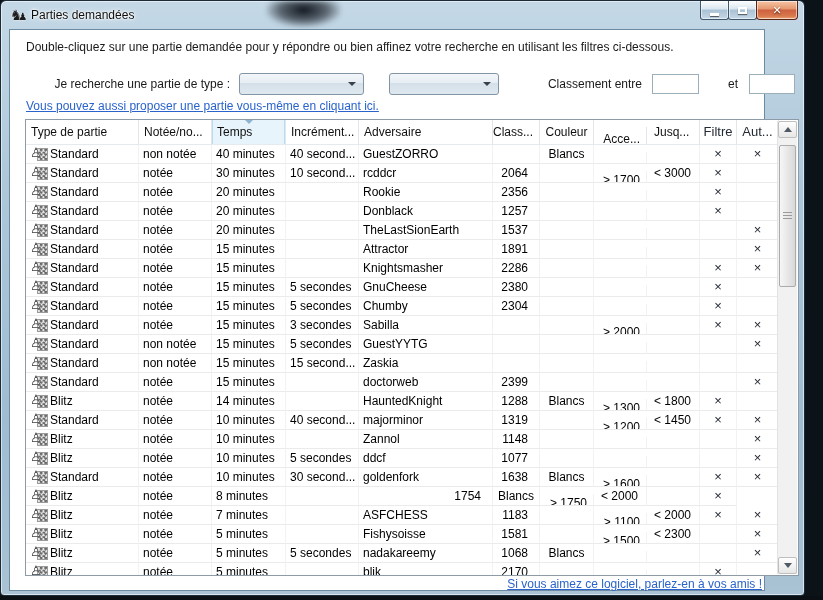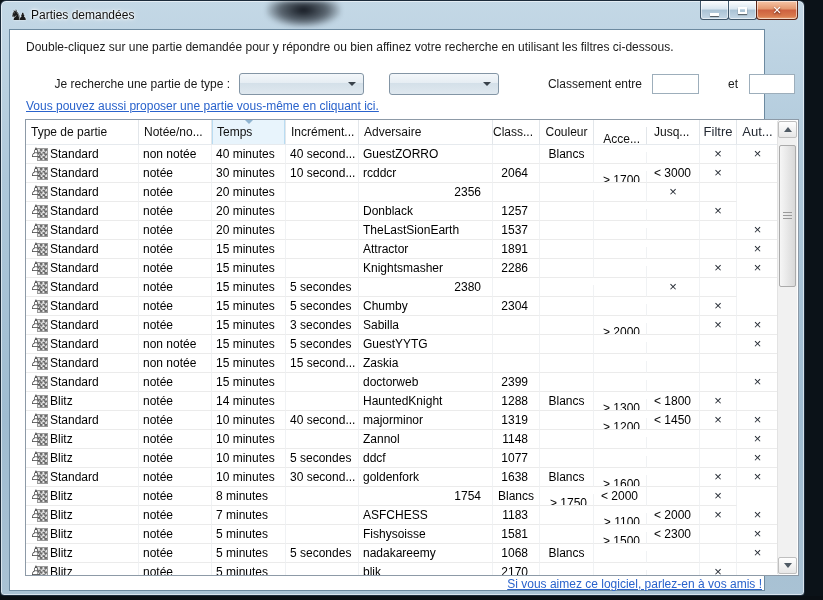--- a/index.html
+++ b/index.html
@@ -204,20 +204,21 @@
   </div>
 
   <div class="row">
     <div class="cell c-type">
               <span class="pawn-icon"></span>
               <span class="cell-text">Standard</span>
             </div>
     <div class="cell c-notee">notée</div>
     <div class="cell c-temps">20 minutes</div>
     <div class="cell c-increment"></div>
+    <div class="cell c-adversaire">Rookie</div>
     <div class="cell c-classement">2356</div>
     <div class="cell c-couleur"></div>
     <div class="cell c-accepte"></div>
     <div class="cell c-jusqua"></div>
     <div class="cell c-filtre">×</div>
     <div class="cell c-auto"></div>
   </div>
 
   <div class="row">
     <div class="cell c-type">
@@ -288,20 +289,21 @@
   </div>
 
   <div class="row">
     <div class="cell c-type">
               <span class="pawn-icon"></span>
               <span class="cell-text">Standard</span>
             </div>
     <div class="cell c-notee">notée</div>
     <div class="cell c-temps">15 minutes</div>
     <div class="cell c-increment">5 secondes</div>
+    <div class="cell c-adversaire">GnuCheese</div>
     <div class="cell c-classement">2380</div>
     <div class="cell c-couleur"></div>
     <div class="cell c-accepte"></div>
     <div class="cell c-jusqua"></div>
     <div class="cell c-filtre">×</div>
     <div class="cell c-auto"></div>
   </div>
 
   <div class="row">
     <div class="cell c-type">

